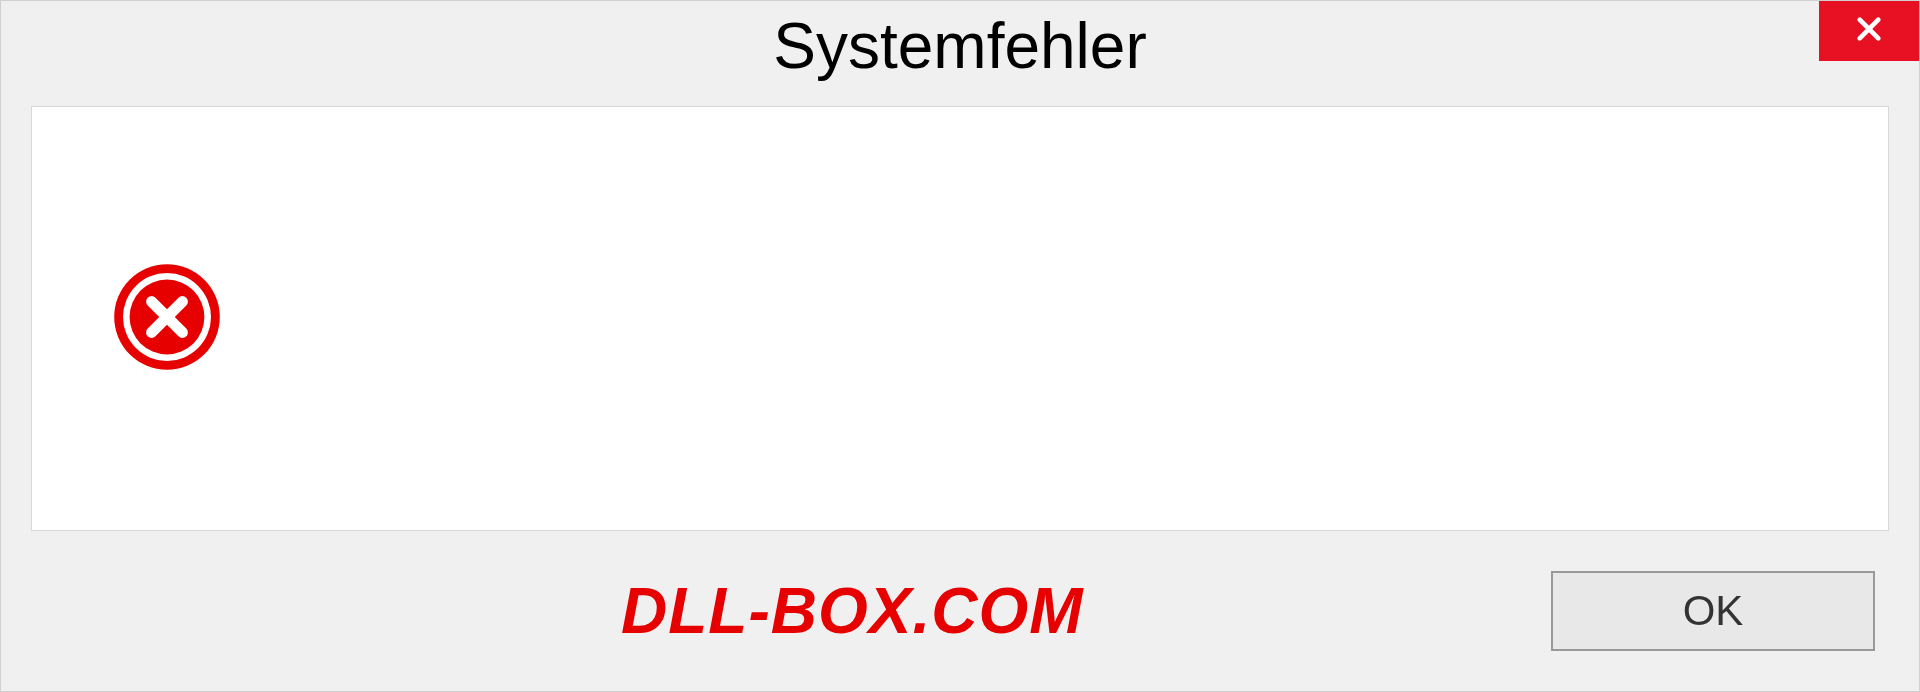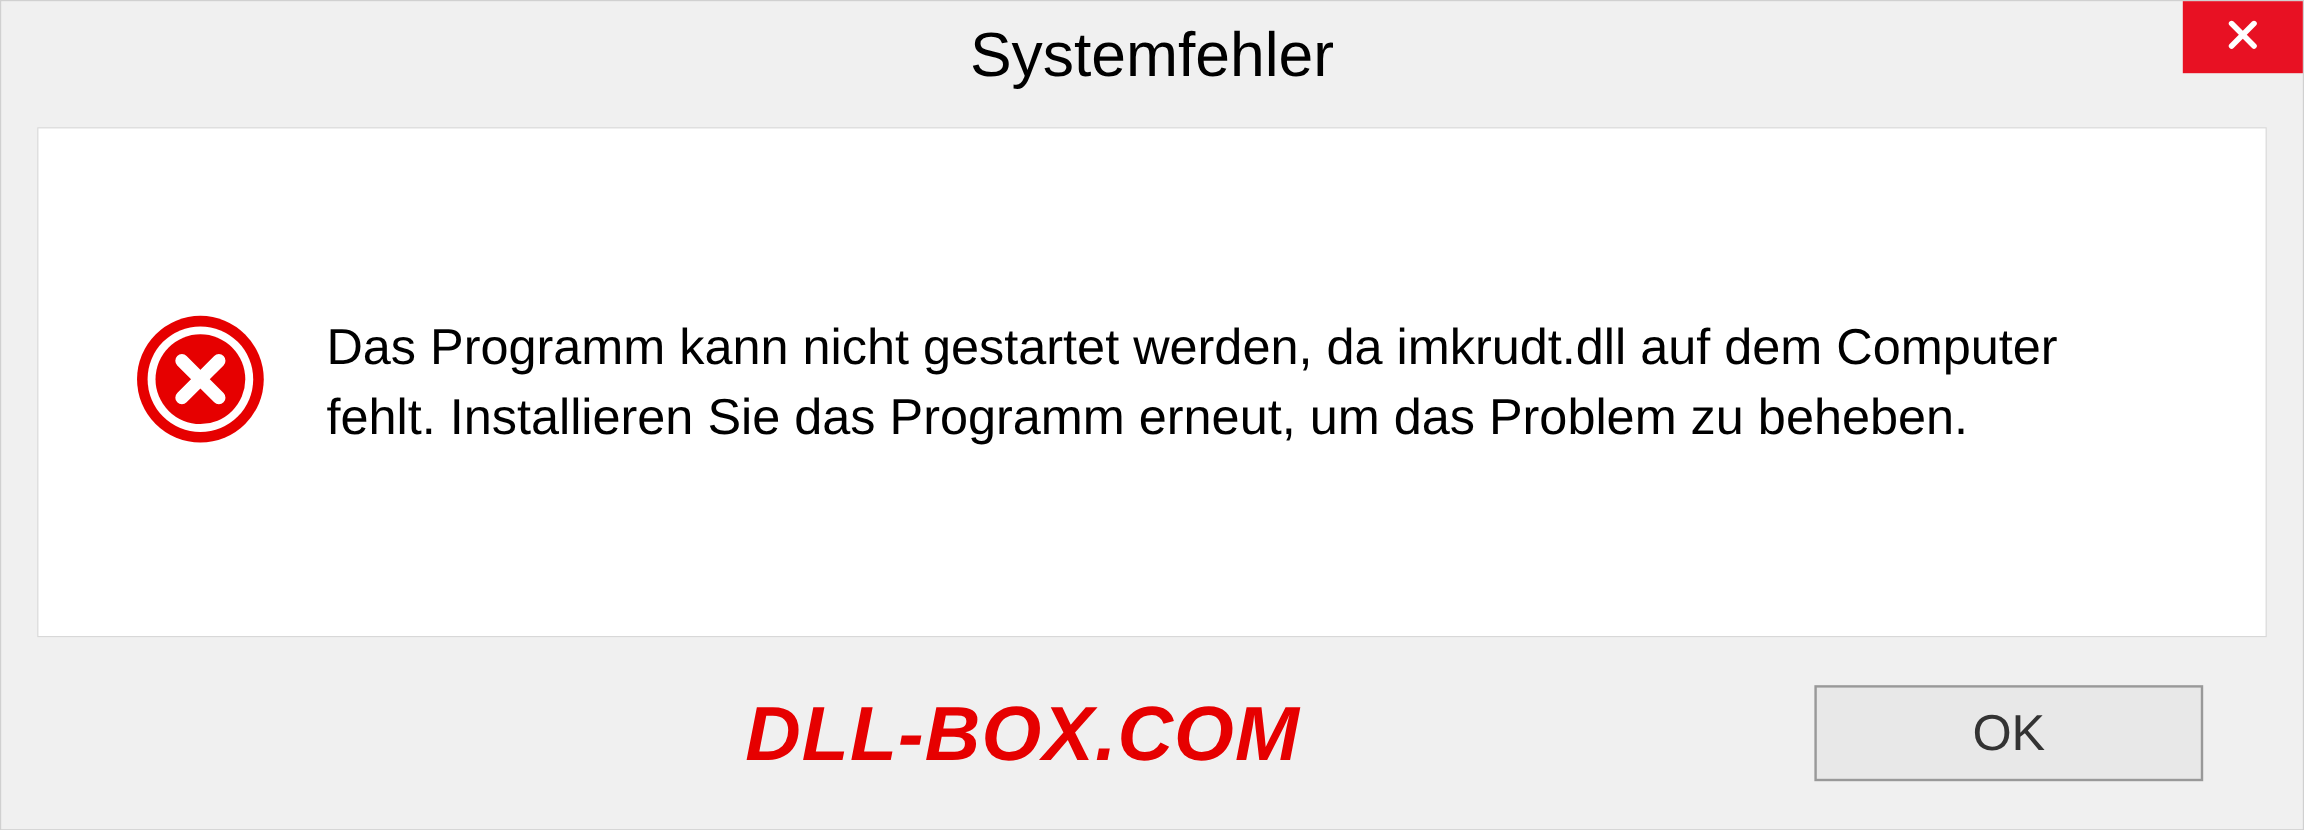--- a/index.html
+++ b/index.html
@@ -24,21 +24,21 @@
       flex-direction: column;
     }
     .titlebar {
       height: 90px;
       display: flex;
       align-items: center;
       justify-content: center;
       position: relative;
     }
     .title {
-      font-size: 52px;
+      font-size: 64px;
       font-weight: 400;
       color: #000;
     }
     .close-btn {
       position: absolute;
       right: 0;
       top: 0;
       width: 100px;
       height: 60px;
       background: #e81123;
@@ -72,21 +72,21 @@
       font-size: 42px;
       line-height: 1.4;
       color: #000;
       font-weight: 400;
     }
     .footer {
       height: 130px;
       display: flex;
       align-items: center;
       justify-content: space-between;
-      padding: 0 83px 30px 60px;
+      padding: 0 44px 30px 60px;
     }
     .watermark {
       font-size: 64px;
       font-weight: 800;
       font-style: italic;
       color: #e60000;
       letter-spacing: 1px;
       margin-left: 560px;
     }
     .ok-btn {
@@ -122,20 +122,19 @@
   <div class="content-panel">
     <div class="error-icon">
       <svg viewBox="0 0 100 100">
         <circle cx="50" cy="50" r="48" fill="#e60000"></circle>
         <circle cx="50" cy="50" r="40" fill="#fff"></circle>
         <circle cx="50" cy="50" r="34" fill="#e60000"></circle>
         <line x1="36" y1="36" x2="64" y2="64" stroke="#fff" stroke-width="10" stroke-linecap="round"></line>
         <line x1="64" y1="36" x2="36" y2="64" stroke="#fff" stroke-width="10" stroke-linecap="round"></line>
       </svg>
     </div>
-    <div class="message">Das Programm kann nicht gestartet werden, da imkrudt.dll auf dem Computer fehlt. Installieren Sie das Programm erneut, um das Problem zu beheben.</div>
   </div>
 
   <div class="footer">
     <div class="watermark">DLL-BOX.COM</div>
     <button class="ok-btn">OK</button>
   </div>
 </div>
 
 </body></html>

